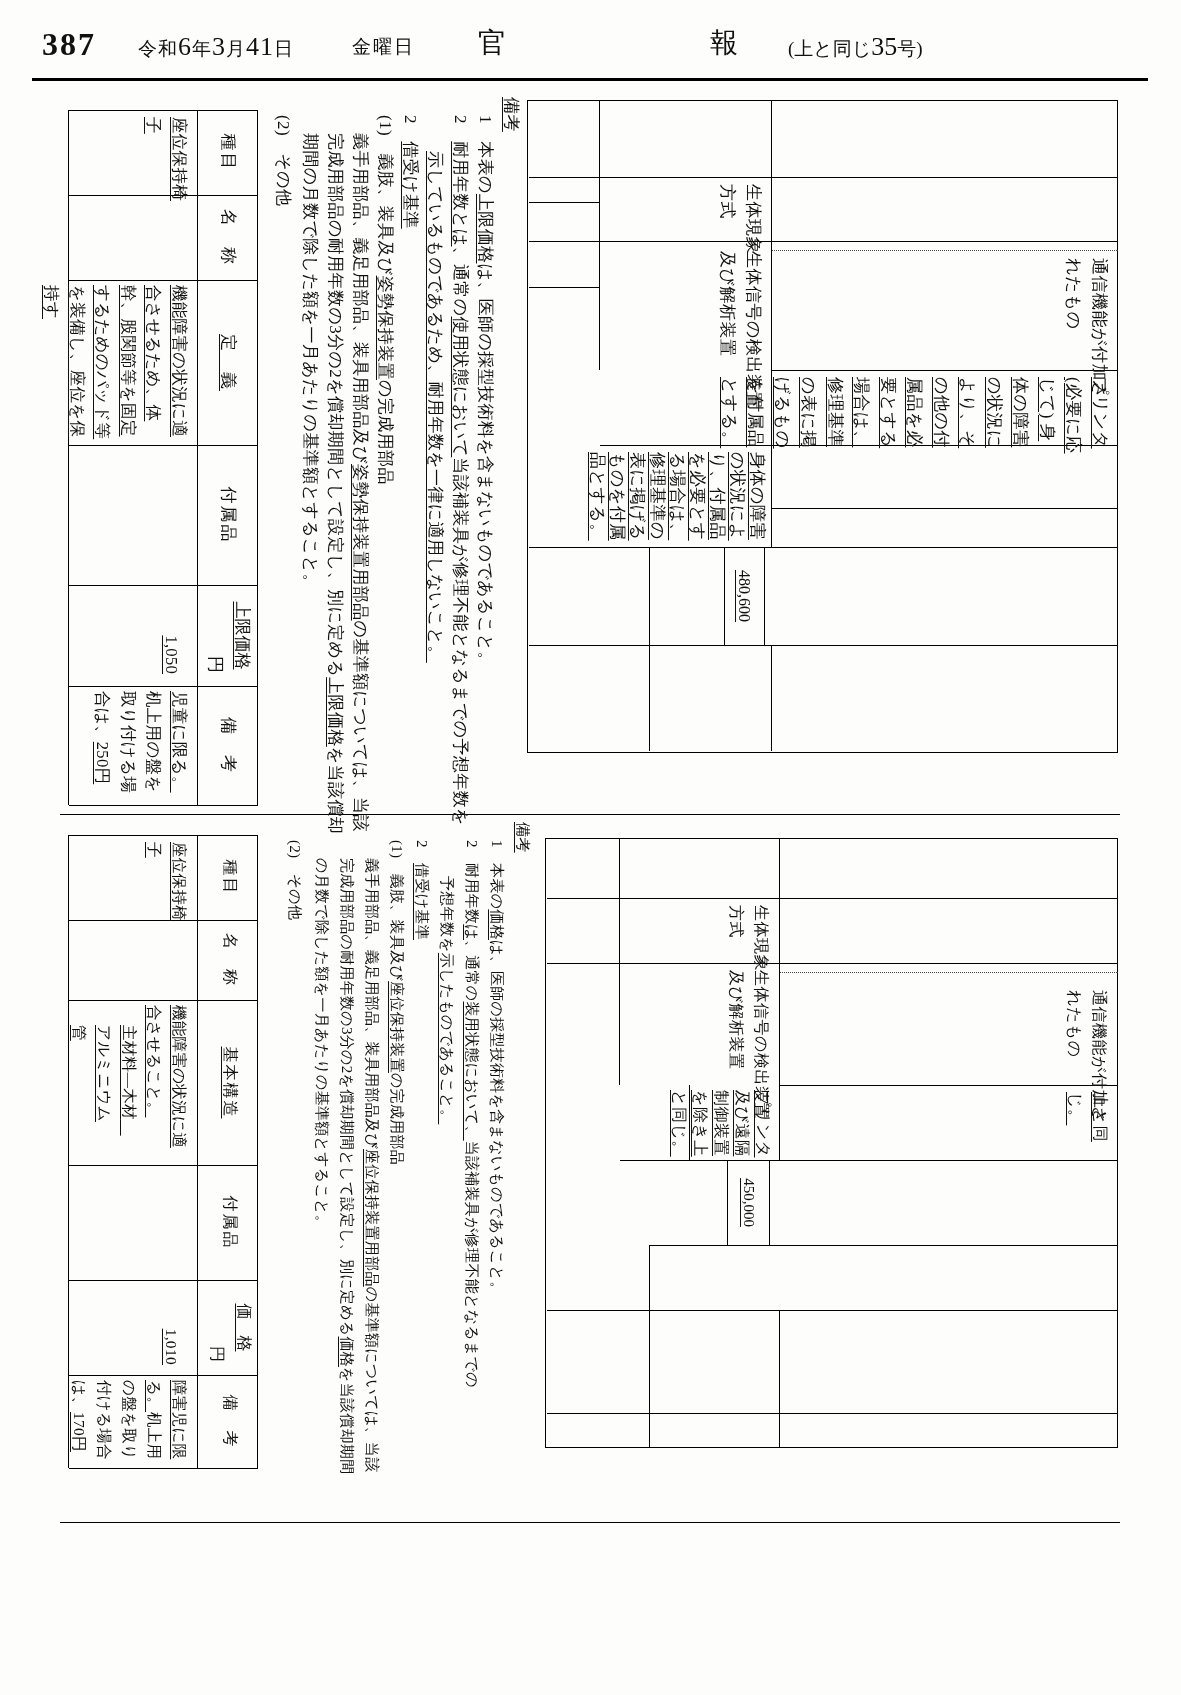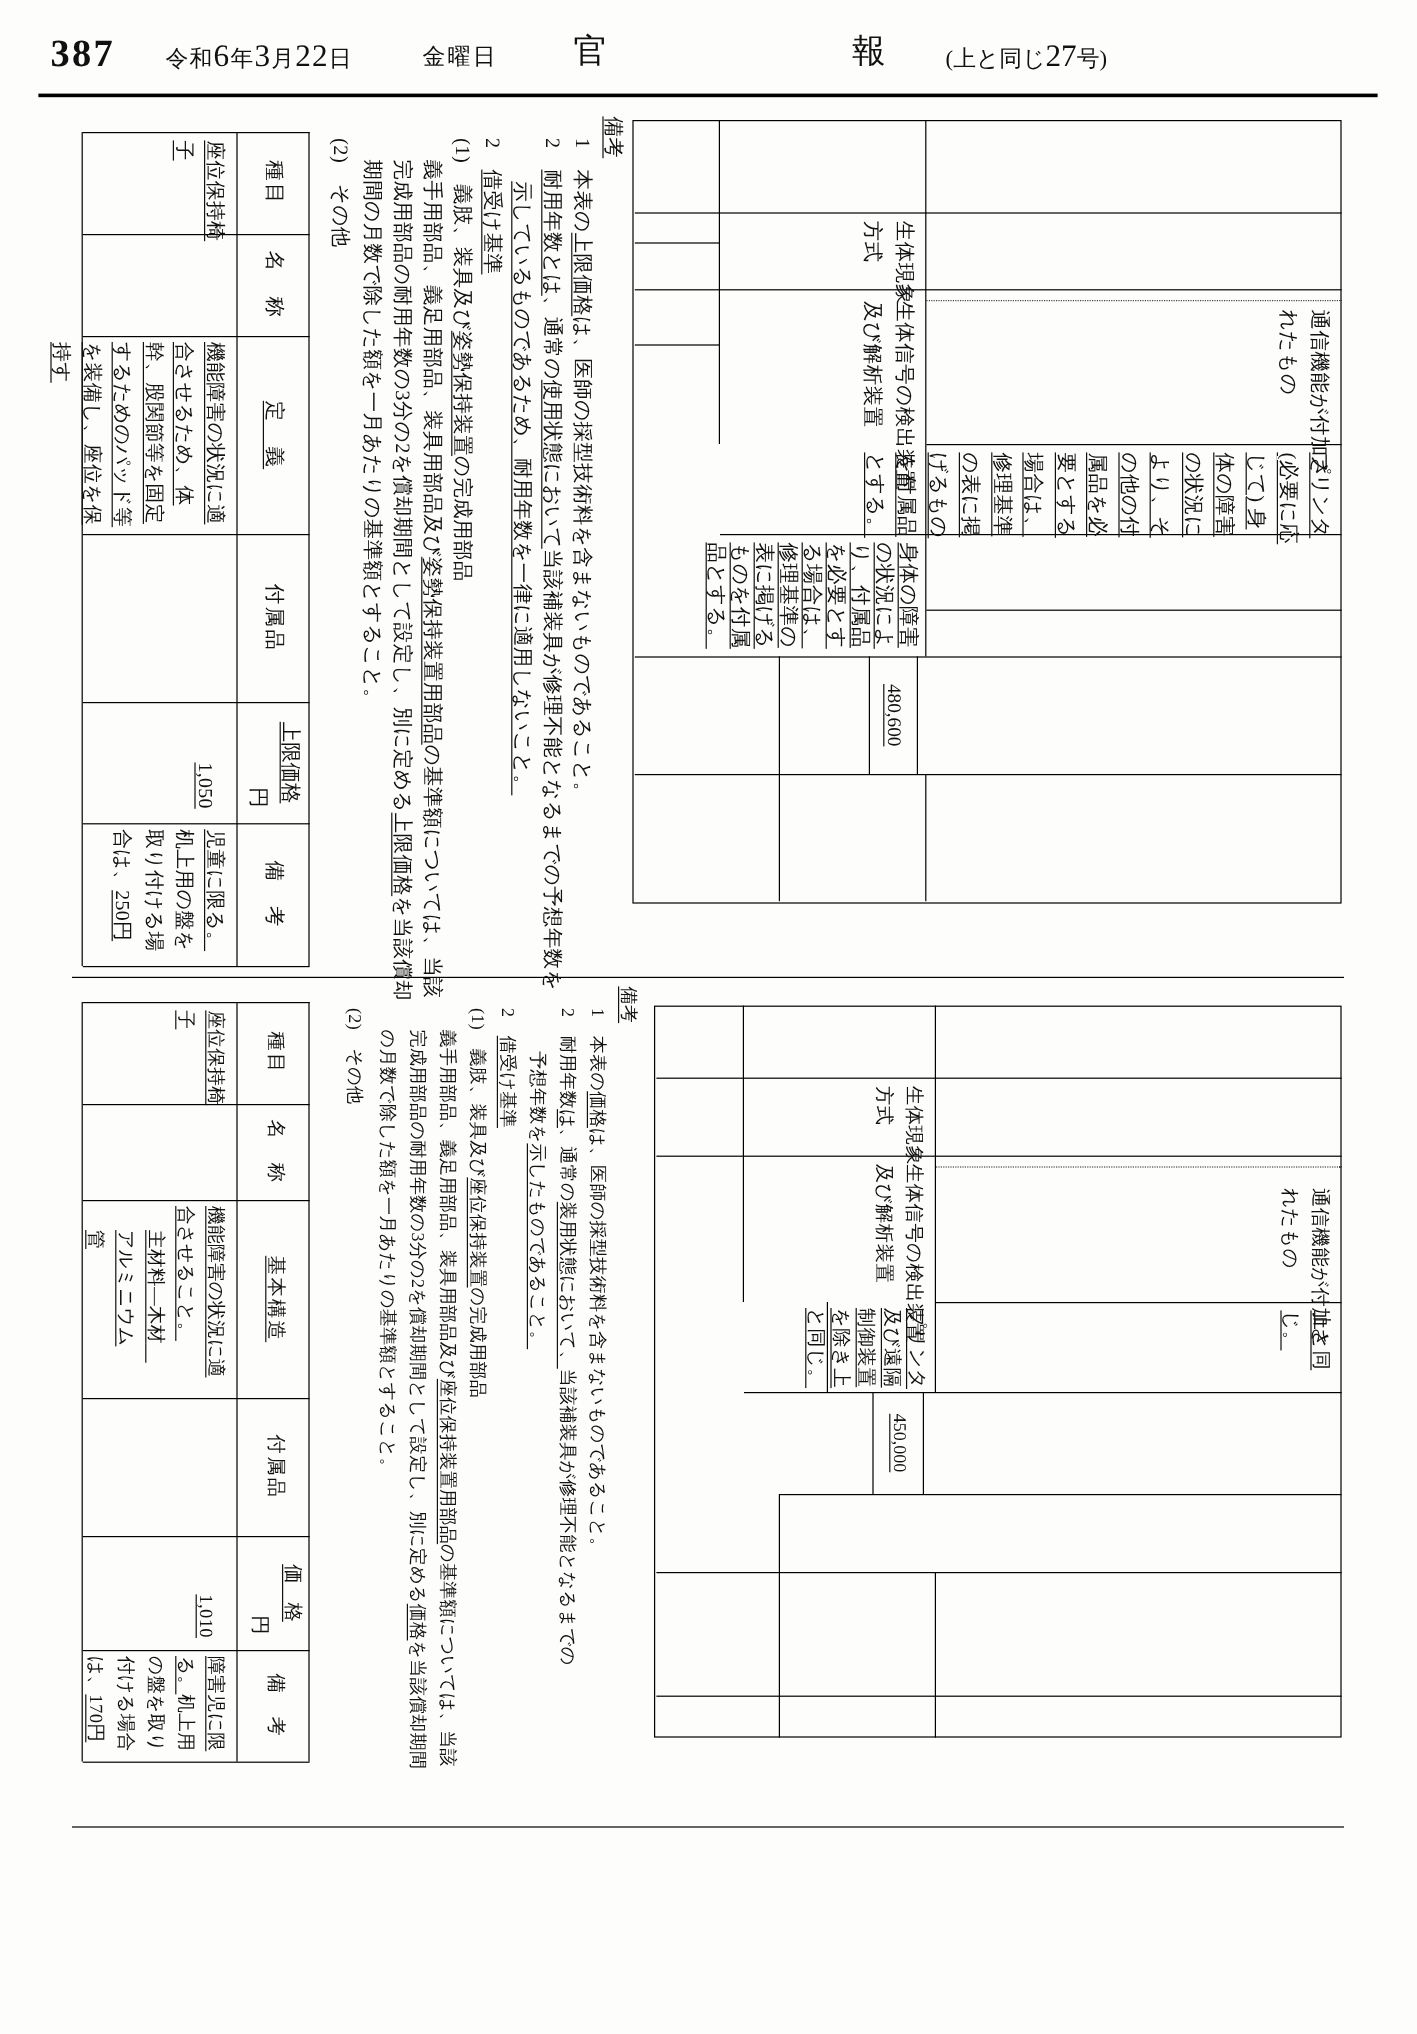--- a/index.html
+++ b/index.html
@@ -39,24 +39,24 @@
   .sdc{position:absolute;font-size:16.5px;line-height:25.5px;letter-spacing:0.3px;}
   #b1 .sdc{font-size:15.5px;line-height:25px;}
 </style>
 </head>
 <body>
 
 <div id="page">
 
   <div id="hdr">
     <div class="pno">387</div>
-    <div class="date"><span>令和</span><span class="dg">6</span><span>年</span><span class="dg">3</span><span>月</span><span class="dg">22</span><span>日</span></div>
+    <div class="date"><span>令和</span><span class="dg">6</span><span>年</span><span class="dg">3</span><span>月</span><span class="dg">41</span><span>日</span></div>
     <div class="wday">金曜日</div>
     <div class="kanpo">官　報</div>
-    <div class="issue"><span>(上と同じ</span><span class="dg">27</span><span>号)</span></div>
+    <div class="issue"><span>(上と同じ</span><span class="dg">35</span><span>号)</span></div>
   </div>
   <div id="hdr-rule"></div>
   <div id="mid-rule"></div>
   <div id="bot-rule"></div>
 
   <div class="block" id="b0">
 
     <div class="box" style="left:5px;top:2px;width:651px;height:589px;"></div>
     <div class="vl" style="left:82px;top:2px;height:589px;"></div>
     <div class="vl" style="left:146px;top:2px;height:589px;"></div>

